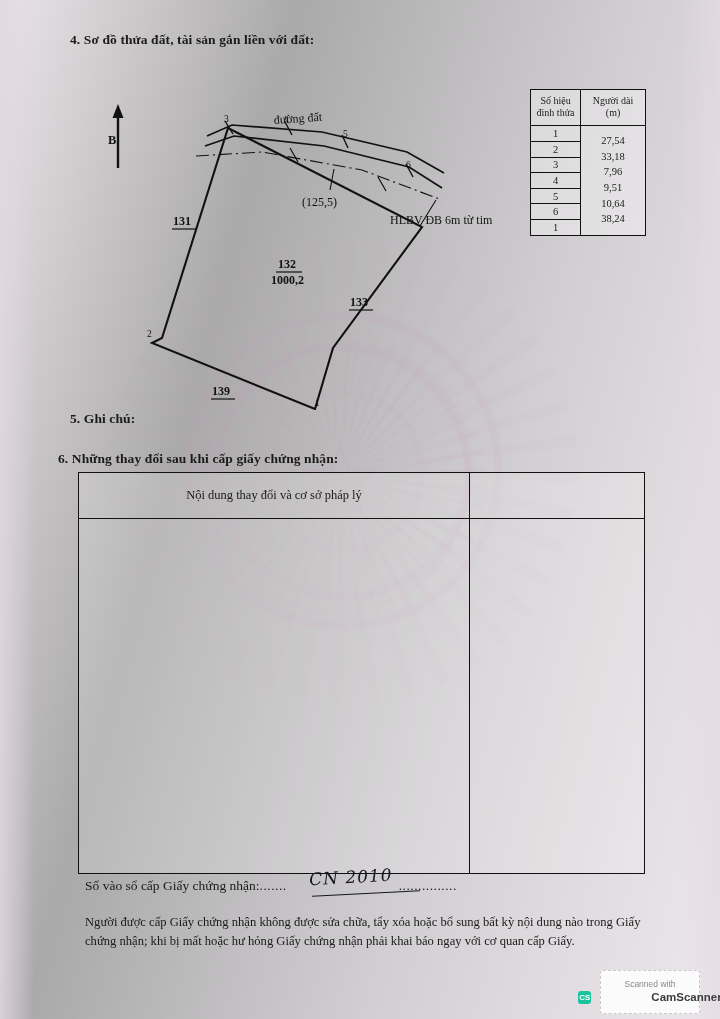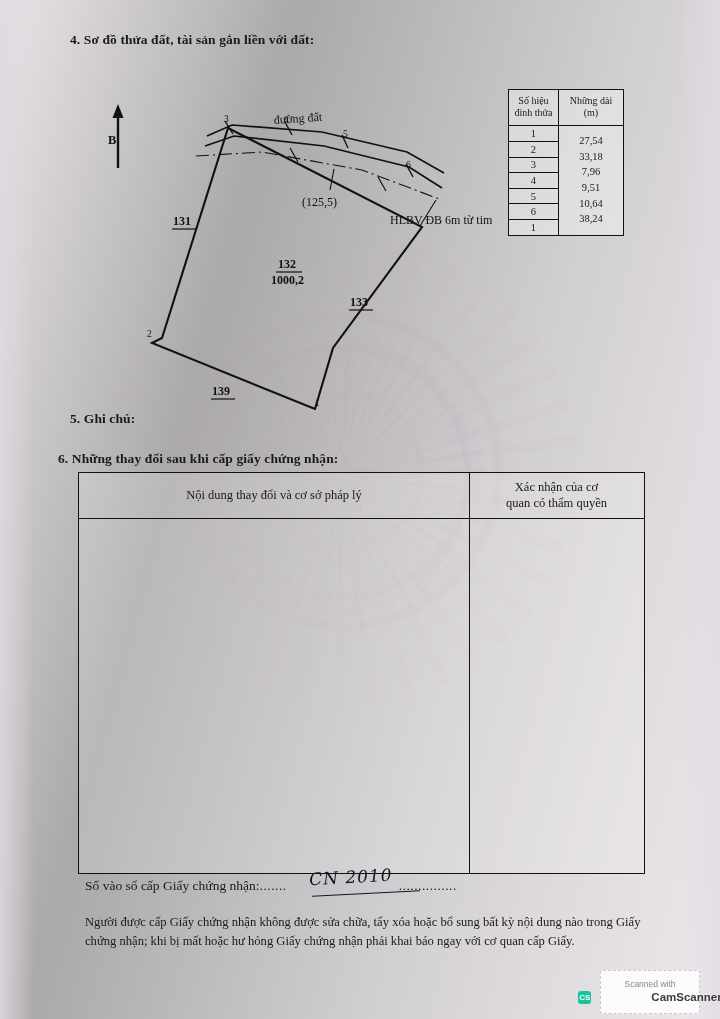--- a/index.html
+++ b/index.html
@@ -114,21 +114,21 @@
   .dg-parcel {
     font-family: "Liberation Serif", serif;
     font-size: 12px;
     font-weight: bold;
     fill: #111111;
   }
 
   
   #vertex-table {
     position: absolute;
-    left: 508px;
+    left: 530px;
     top: 89px;
     width: 116px;
     border: 1.6px solid #111;
     border-collapse: collapse;
     background: rgba(255,255,255,0.35);
     font-size: 10px;
   }
   #vertex-table td, #vertex-table th {
     border: 1.1px solid #111;
     text-align: center;
@@ -381,21 +381,21 @@
   </div>
 
   <table id="vertex-table">
     <thead>
       <tr>
         <th class="vt-col-a">
           <span>Số hiệu</span><br>
           <span>đinh thửa</span>
         </th>
         <th class="vt-col-b">
-          <span>Những dài</span><br>
+          <span>Người dài</span><br>
           <span>(m)</span>
         </th>
       </tr>
     </thead>
     <tbody id="vt-body">
         <tr>
           <td class="vt-num">1</td>
           <td class="vt-len-cell"><span>27,54</span></td>
         </tr>
         <tr>
@@ -427,26 +427,20 @@
 
   <div class="heading" id="h-section5">5. Ghi chú:</div>
 
   <div class="heading" id="h-section6">6. Những thay đổi sau khi cấp giấy chứng nhận:</div>
 
   <div id="change-table">
     <div id="ct-header-rule"></div>
     <div id="ct-divider"></div>
     <div class="ct-head" id="ct-head-left">
       <span>Nội dung thay đổi và cơ sở pháp lý</span>
-    </div>
-    <div class="ct-head" id="ct-head-right">
-      <span>
-        <span>Xác nhận của cơ</span><br>
-        <span>quan có thẩm quyền</span>
-      </span>
     </div>
   </div>
 
   <div id="cert-number-line">
     <span>Số vào sổ cấp Giấy chứng nhận:</span><span class="dots">.......</span><span style="display:inline-block;width:112px"></span><span class="dots">...............</span>
   </div>
   <div id="cert-handwriting">CN 2010</div>
   <div id="cert-hw-underline"></div>
 
   <div id="footer-note">

